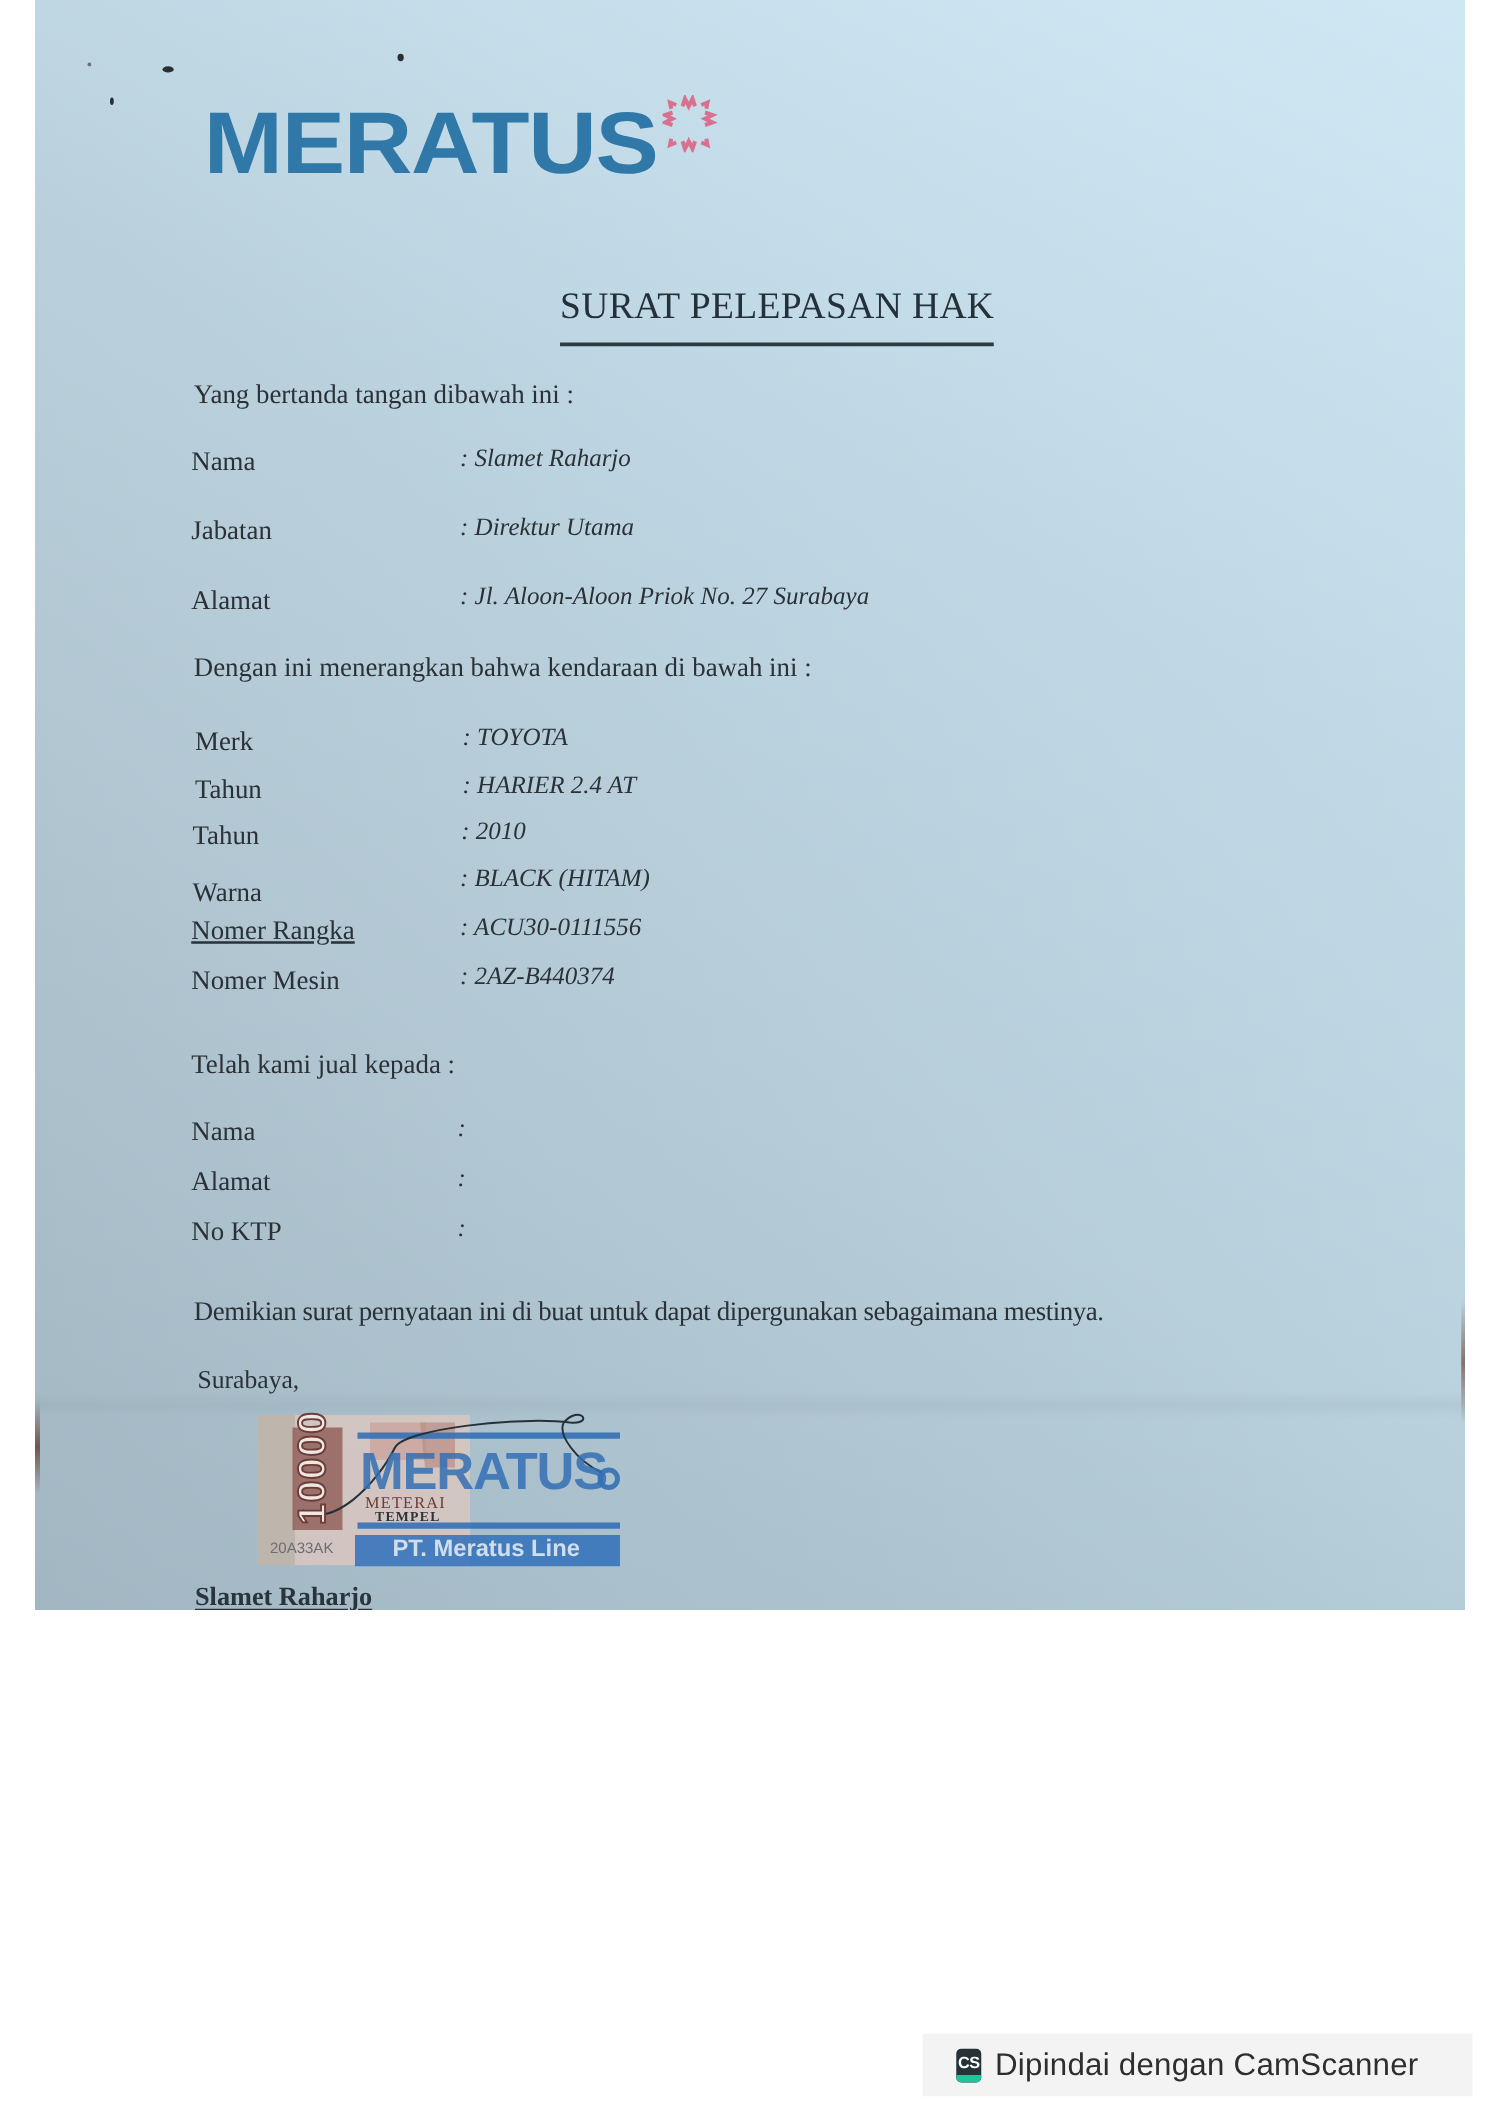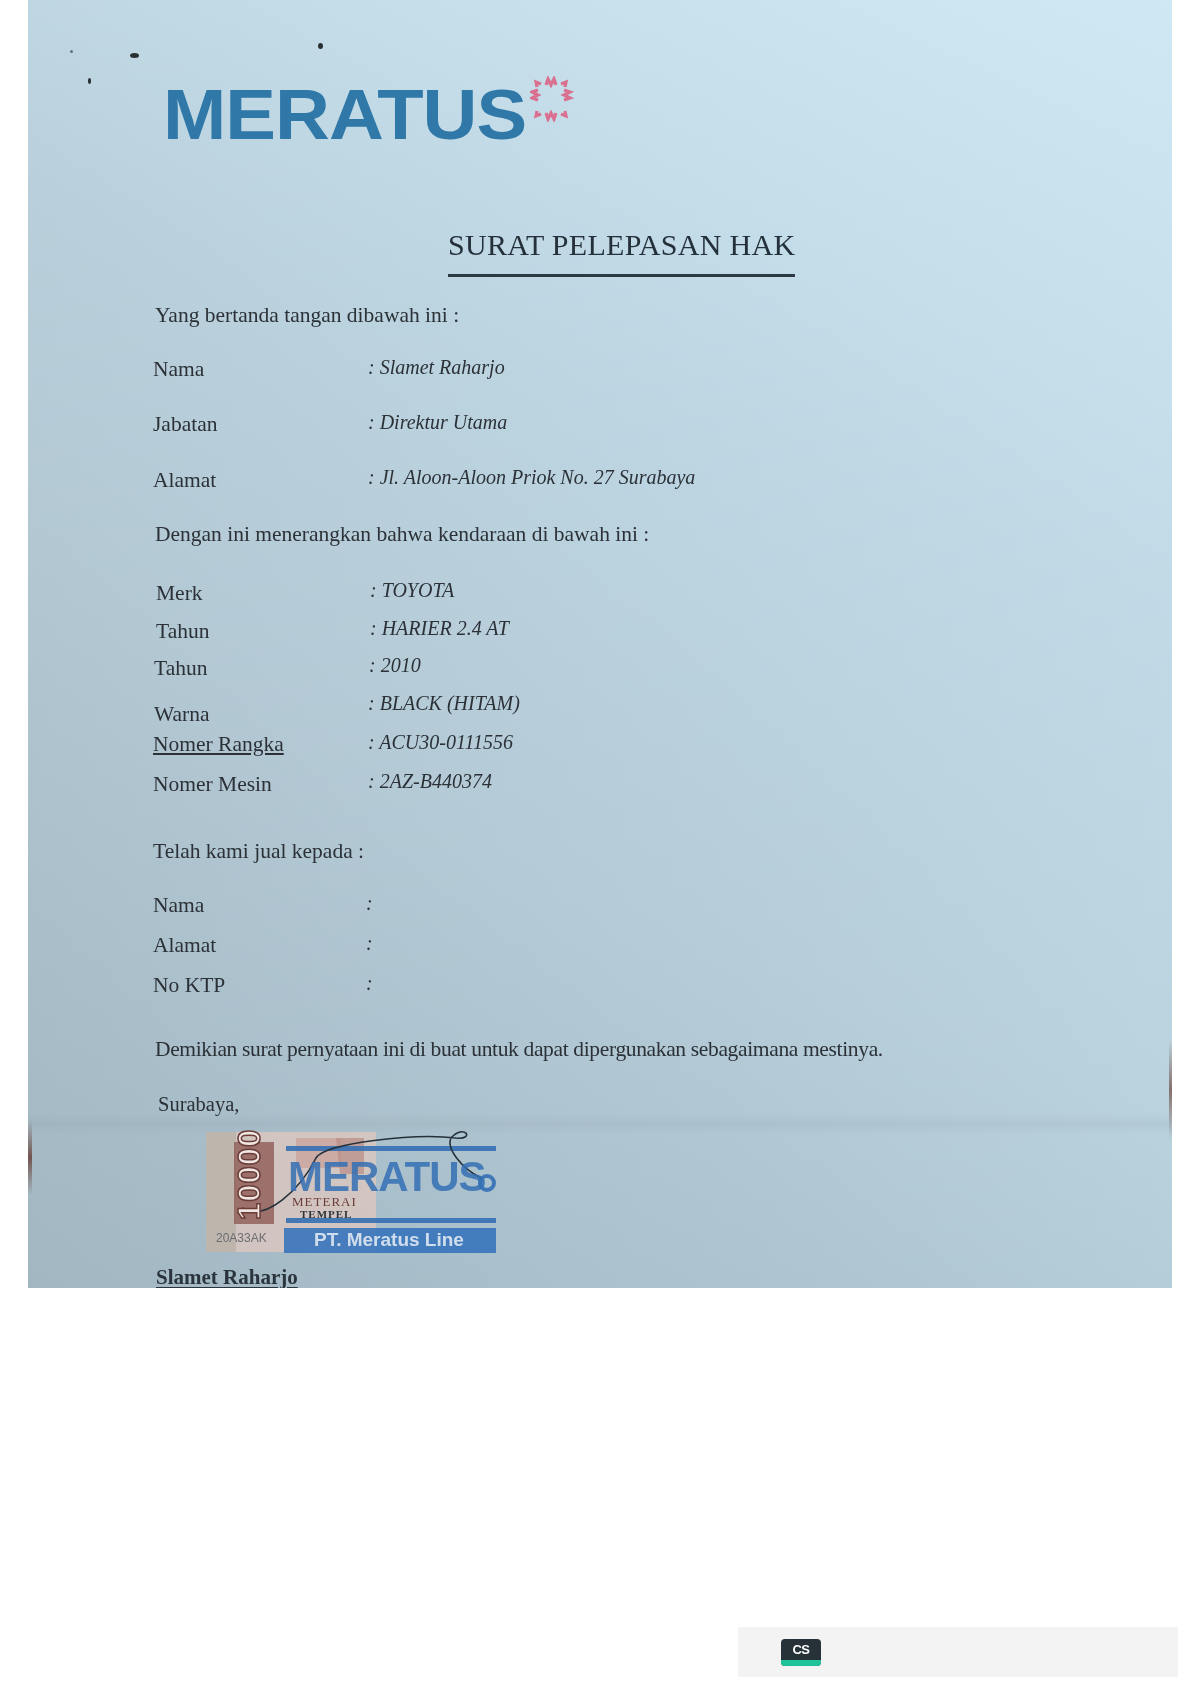--- a/index.html
+++ b/index.html
@@ -41,21 +41,21 @@
     position: absolute; left: 128px; top: 1265px; font-size: 21px; font-weight: 700; color: #2a343c;
     text-decoration: underline; text-decoration-thickness: 2px; text-underline-offset: 3px; line-height: 24px;
   }
   .signer-role { position: absolute; left: 128px; top: 1290px; font-size: 21px; font-style: italic; color: #2a343c; line-height: 24px; text-decoration: underline; }
 
   .cs-badge {
     position: absolute; left: 738px; top: 1627px; width: 440px; height: 50px; background: #f3f3f3;
     display: flex; align-items: center;
   }
   .cs-icon {
-    margin-left: 43px; width: 40px; height: 27px; border-radius: 4px; background: #263238; position: relative;
+    margin-left: 27px; width: 20px; height: 27px; border-radius: 4px; background: #263238; position: relative;
     display: flex; align-items: flex-start; justify-content: center; overflow: hidden;
   }
   .cs-icon-txt { font-family: "Liberation Sans", "DejaVu Sans", sans-serif; font-weight: 700; font-size: 13px; color: #fff; margin-top: 3px; letter-spacing: -0.5px; }
   .cs-icon-bar { position: absolute; left: 0; right: 0; bottom: 0; height: 6px; background: #1fc39a; }
   .cs-text { margin-left: 11px; font-family: "Liberation Sans", "DejaVu Sans", sans-serif; font-size: 25px; color: #2e2e2e; letter-spacing: 0.2px; }
 </style>
 </head>
 <body>
 
 <div class="paper">
@@ -147,13 +147,14 @@
 
   <div class="signer-name">Slamet Raharjo</div>
   <div class="signer-role">Direktur Utama</div>
 </div>
 
 <div class="cs-badge">
   <div class="cs-icon">
     <span class="cs-icon-txt">CS</span>
     <span class="cs-icon-bar"></span>
   </div>
+  <span class="cs-text">Dipindai dengan CamScanner</span>
 </div>
 
 </body></html>

